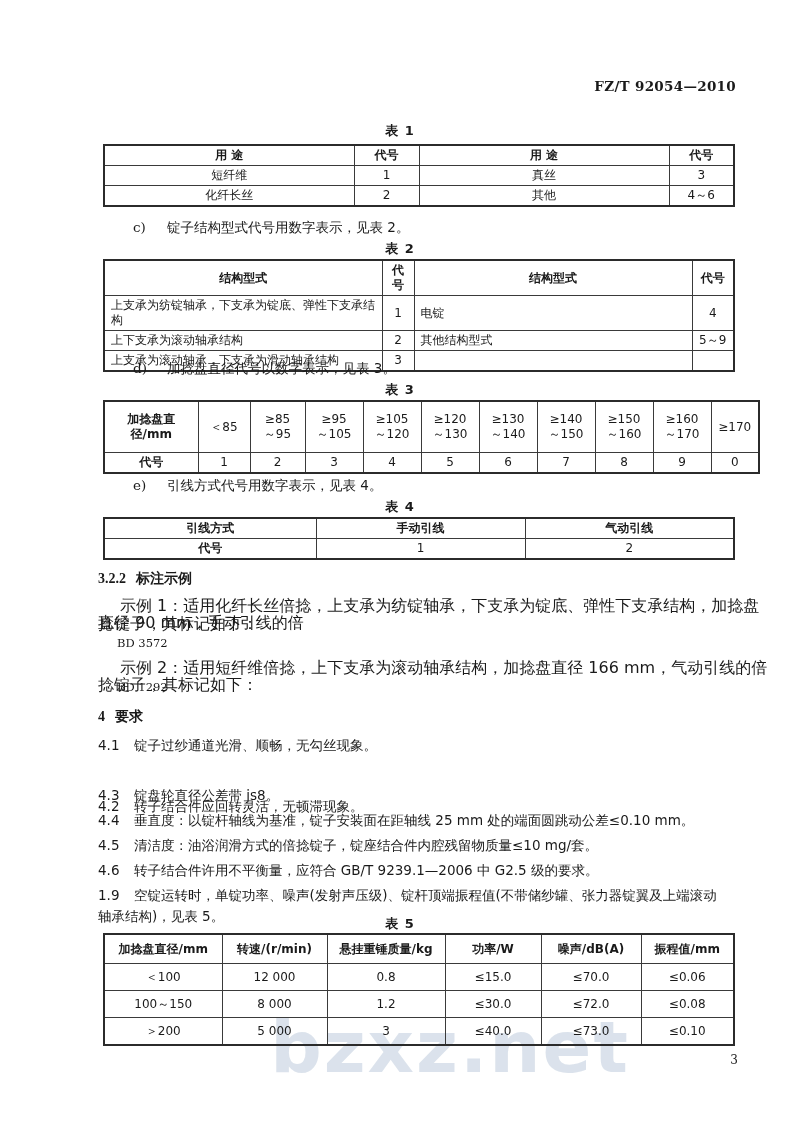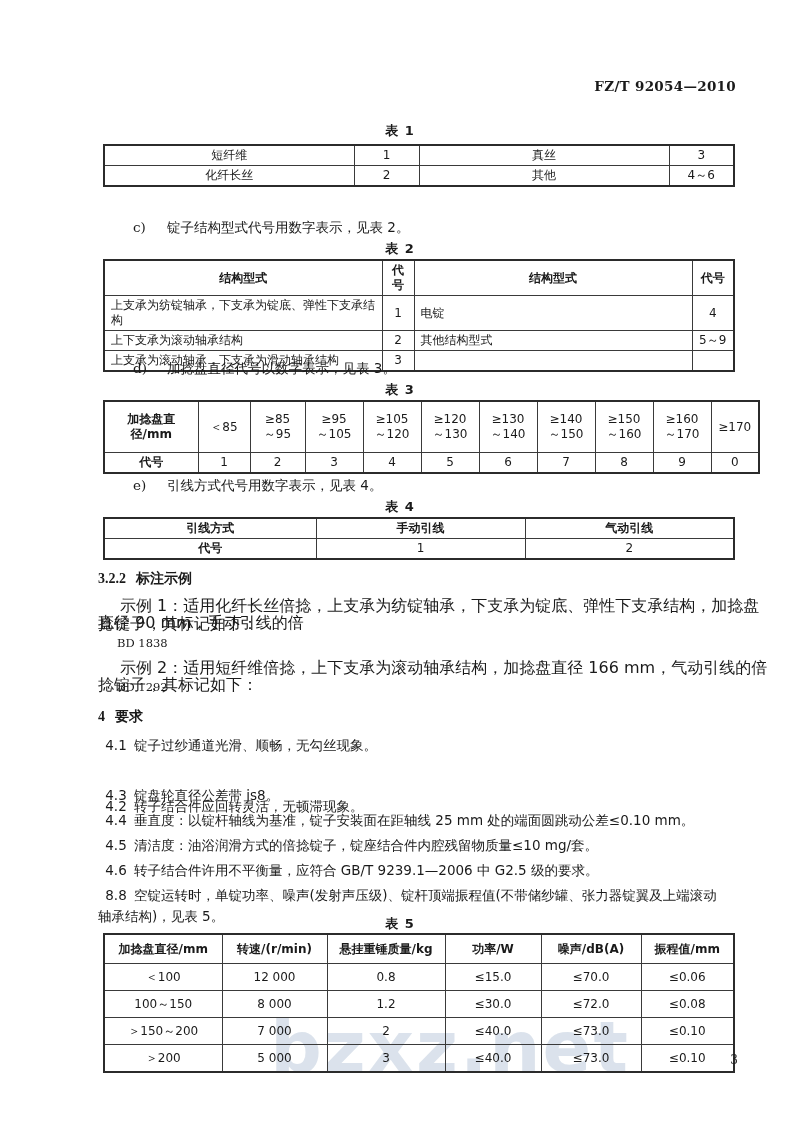--- a/index.html
+++ b/index.html
@@ -119,21 +119,20 @@
 
   
   .clause {
     position: absolute;
     font-size: 13.5px;
     white-space: nowrap;
   }
   .clause .num {
     display: inline-block;
     width: 36px;
-    text-align: center;
   }
 
   
   .example {
     position: absolute;
     font-size: 16px;
     line-height: 17px;
     width: 672px;
   }
   .example .ind { display: inline-block; width: 22px; }
@@ -172,20 +171,26 @@
 
     <div class="table-caption" style="top:122px;">表 1</div>
     <table class="std" style="left:103px; top:144px; width:630px;">
       <colgroup>
         <col style="width:250px;">
           <col style="width:65px;">
           <col style="width:250px;">
           <col style="width:65px;">
       </colgroup>
       <tbody>
+        <tr>
+          <th>用  途</th>
+          <th>代号</th>
+          <th>用  途</th>
+          <th>代号</th>
+        </tr>
         <tr>
           <td>短纤维</td>
           <td>1</td>
           <td>真丝</td>
           <td>3</td>
         </tr>
         <tr>
           <td>化纤长丝</td>
           <td>2</td>
           <td>其他</td>
@@ -341,21 +346,21 @@
     <div class="heading" style="left:98px; top:570px;">
       <span class="num">3.2.2</span><span>标注示例</span>
     </div>
 
     <div class="example" style="left:98px; top:597px;">
       <span class="ind"></span><span>示例 1：适用化纤长丝倍捻，上支承为纺锭轴承，下支承为锭底、弹性下支承结构，加捻盘直径 90 mm，手动引线的倍</span>
     </div>
     <div class="example" style="left:98px; top:615px;">
       <span>捻锭子，其标记如下：</span>
     </div>
-    <div class="code-line" style="left:117px; top:636px;">BD 1838</div>
+    <div class="code-line" style="left:117px; top:636px;">BD 3572</div>
 
     <div class="example" style="left:98px; top:659px;">
       <span class="ind"></span><span>示例 2：适用短纤维倍捻，上下支承为滚动轴承结构，加捻盘直径 166 mm，气动引线的倍捻锭子，其标记如下：</span>
     </div>
     <div class="code-line" style="left:117px; top:680px;">BD 1292</div>
 
     <div class="heading" style="left:98px; top:708px;">
       <span class="num">4</span><span>要求</span>
     </div>
 
@@ -371,21 +376,21 @@
     <div class="clause" style="left:98px; top:812px;">
       <span class="num">4.4</span><span>垂直度：以锭杆轴线为基准，锭子安装面在距轴线 25 mm 处的端面圆跳动公差≤0.10 mm。</span>
     </div>
     <div class="clause" style="left:98px; top:837px;">
       <span class="num">4.5</span><span>清洁度：油浴润滑方式的倍捻锭子，锭座结合件内腔残留物质量≤10 mg/套。</span>
     </div>
     <div class="clause" style="left:98px; top:862px;">
       <span class="num">4.6</span><span>转子结合件许用不平衡量，应符合 GB/T 9239.1—2006 中 G2.5 级的要求。</span>
     </div>
     <div class="clause" style="left:98px; top:887px;">
-      <span class="num">8.8</span><span>空锭运转时，单锭功率、噪声(发射声压级)、锭杆顶端振程值(不带储纱罐、张力器锭翼及上端滚动</span>
+      <span class="num">1.9</span><span>空锭运转时，单锭功率、噪声(发射声压级)、锭杆顶端振程值(不带储纱罐、张力器锭翼及上端滚动</span>
     </div>
     <div class="wrapline" style="left:98px; top:908px;">轴承结构)，见表 5。</div>
 
     <div class="table-caption" style="top:915px;">表 5</div>
     <table class="std" style="left:103px; top:933px; width:630px;">
       <colgroup>
         <col style="width:118px;">
           <col style="width:105px;">
           <col style="width:118px;">
         <col style="width:96px;">
@@ -411,28 +416,20 @@
         </tr>
         <tr>
           <td style="height:22px;">100～150</td>
           <td>8 000</td>
           <td>1.2</td>
           <td>≤30.0</td>
           <td>≤72.0</td>
           <td>≤0.08</td>
         </tr>
         <tr>
-          <td style="height:22px;">＞150～200</td>
-          <td>7 000</td>
-          <td>2</td>
-          <td>≤40.0</td>
-          <td>≤73.0</td>
-          <td>≤0.10</td>
-        </tr>
-        <tr>
           <td style="height:22px;">＞200</td>
           <td>5 000</td>
           <td>3</td>
           <td>≤40.0</td>
           <td>≤73.0</td>
           <td>≤0.10</td>
         </tr>
       </tbody>
     </table>
 

